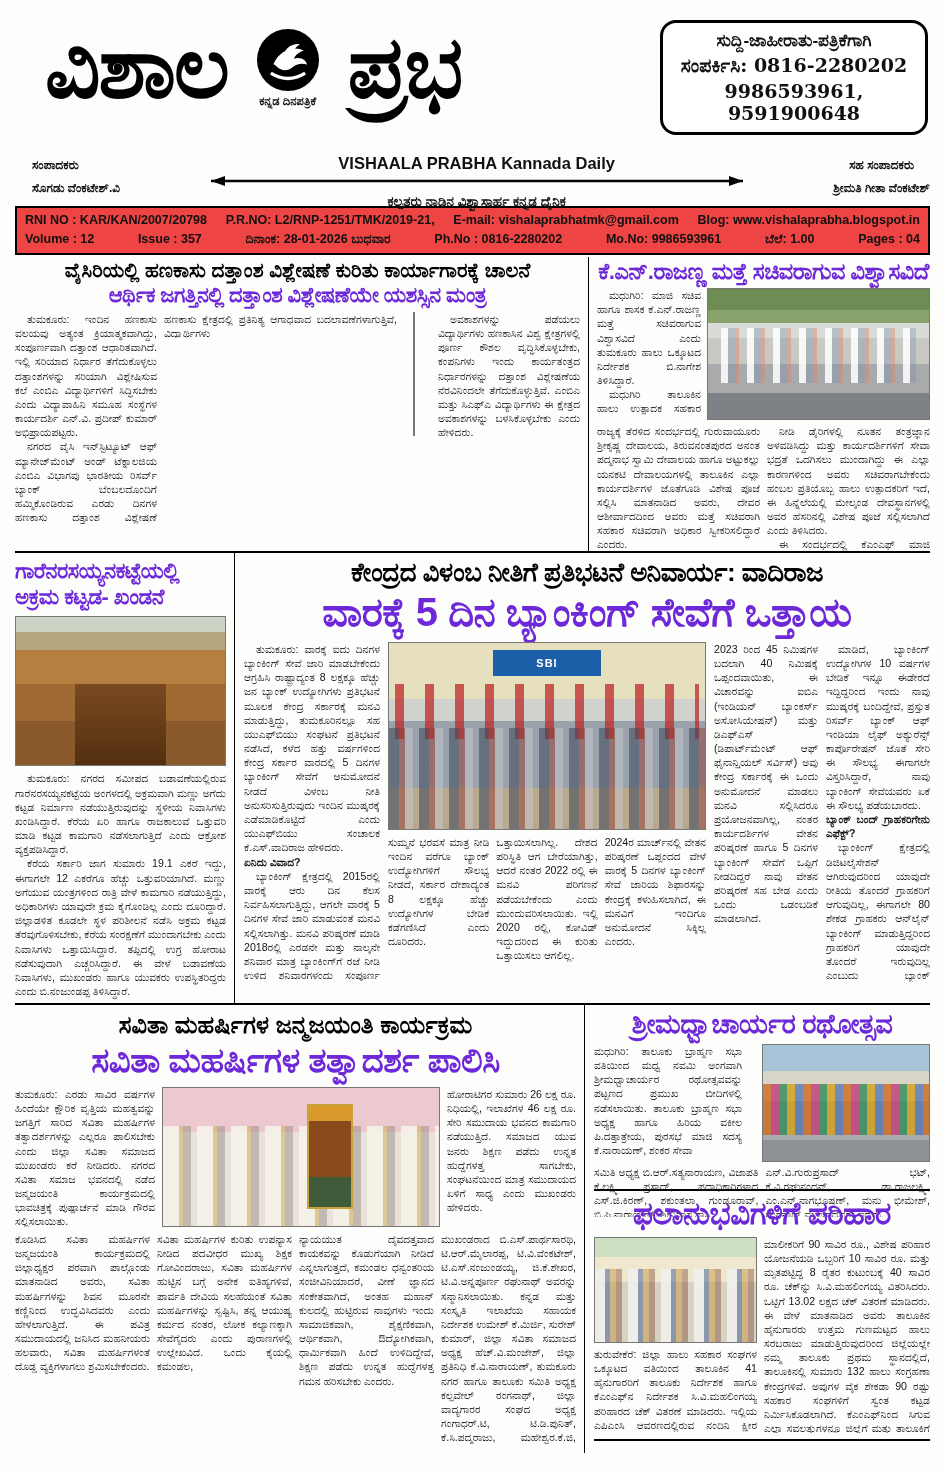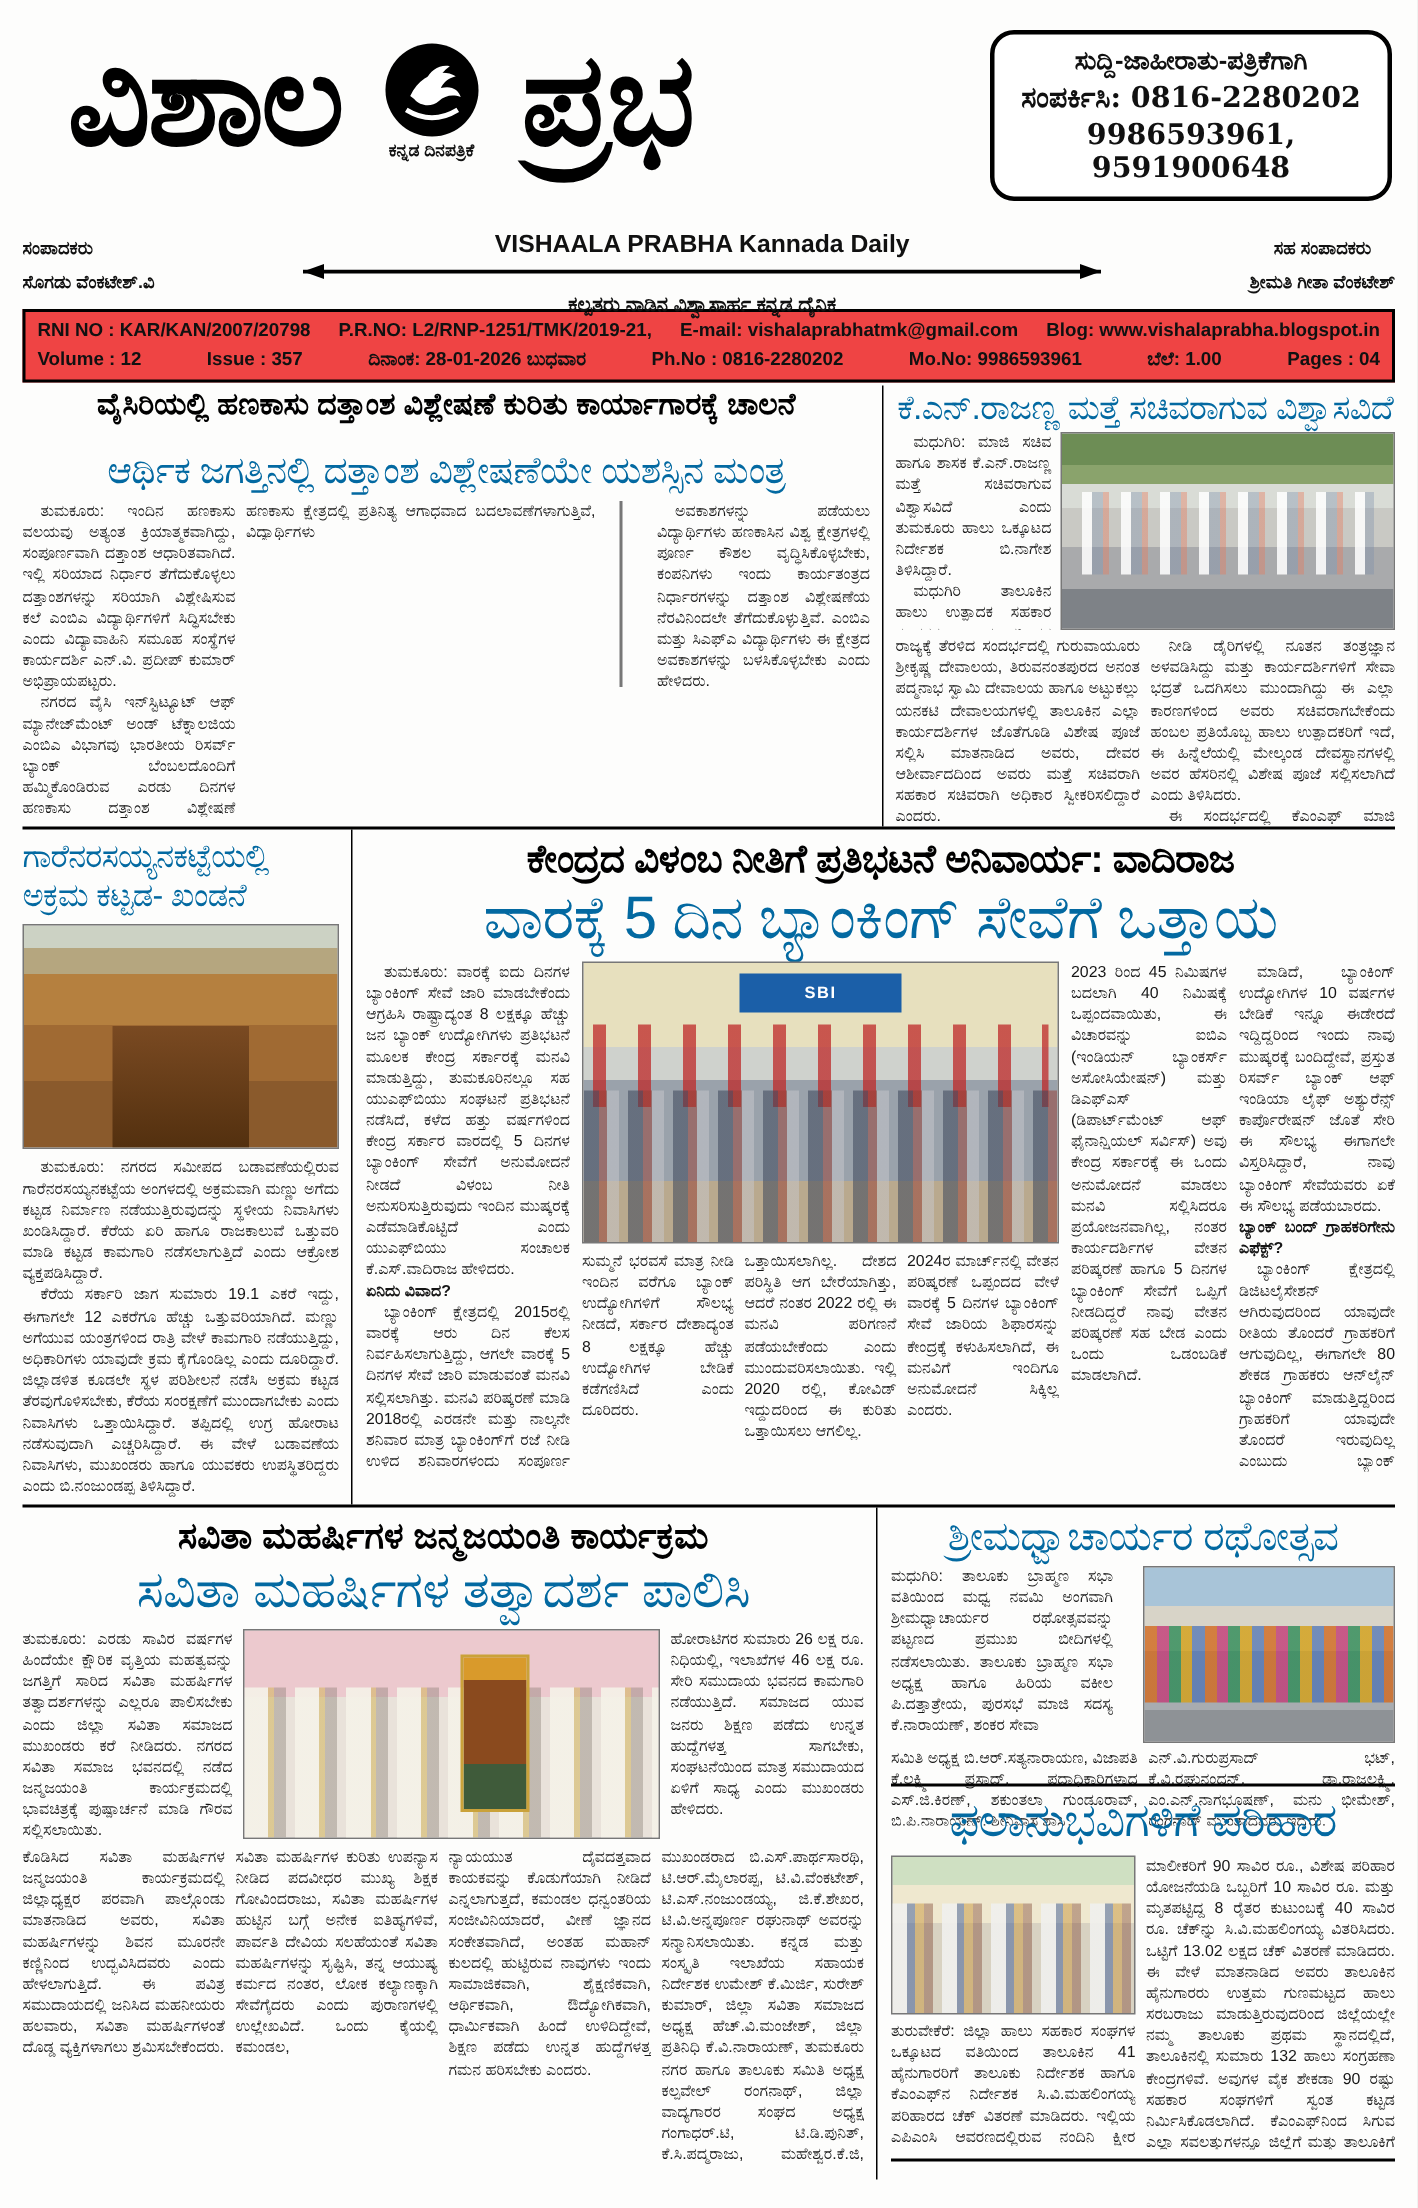--- a/index.html
+++ b/index.html
@@ -12,45 +12,45 @@
   .mast-top-row { position:relative; height:148px; }
   .title-wrap { position:absolute; left:30px; top:18px; display:flex; align-items:center; gap:14px; }
   .title-word { font-family:"DejaVu Serif", serif; font-weight:bold; font-size:86px; line-height:1.0; color:#000; letter-spacing:-2px; }
   .dove-block { width:92px; text-align:center; }
   .dove-block svg { display:block; margin:0 auto; }
   .dove-sub { font-size:11.5px; font-weight:bold; margin-top:2px; white-space:nowrap; }
   .contact-box { position:absolute; right:2px; top:14px; width:268px; border:3px solid #000; border-radius:16px; padding:8px 6px; text-align:center; background:#fff; }
   .contact-box .c1 { font-size:17px; font-weight:bold; }
   .contact-box .c2 { font-size:19px; font-weight:bold; font-family:"DejaVu Serif", serif; margin-top:3px; }
   .contact-box .c3 { font-size:19px; font-weight:bold; font-family:"DejaVu Serif", serif; margin-top:3px; }
-  .mast-bottom-row { position:absolute; left:0; right:0; top:148px; height:52px; display:flex; justify-content:space-between; }
+  .mast-bottom-row { position:absolute; left:17px; right:0; top:148px; height:52px; display:flex; justify-content:space-between; }
   .editor-blk { font-size:12px; font-weight:bold; line-height:1.9; }
   .editor-blk.right { text-align:center; }
   .mast-center { width:600px; text-align:center; }
   .mast-center .eng { font-size:16.5px; font-weight:bold; }
   .mast-center .tagline { font-size:13.5px; font-weight:bold; margin-top:3px; }
 
   
   .infobar { border:2px solid #000; padding:3px 8px; background:#ef4444; }
   .infobar .row { display:flex; justify-content:space-between; font-weight:bold; font-size:12.5px; line-height:1.55; }
 
   
   .kicker { font-weight:bold; text-align:center; color:#000; }
-  .headline { font-weight:normal; text-align:center; color:#0369a1; letter-spacing:-0.5px; }
+  .headline { font-weight:bold; text-align:center; color:#6d28d9; letter-spacing:-0.5px; }
   .bodytxt { font-size:10.6px; line-height:1.34; text-align:justify; overflow:hidden; color:#151515; }
   .bodytxt p { text-indent:12px; }
   .subhead { font-weight:bold; text-indent:0 !important; }
   .photo { border:1px solid #777; position:relative; overflow:hidden; }
   .vdiv { border-right:1.5px solid #000; }
 
   
   .section-top { display:flex; height:296px; border-bottom:2px solid #000; margin-top:2px; }
   .art-finance { width:574px; padding:2px 8px 4px 0; }
   .art-finance .kicker { font-size:20px; }
-  .art-finance .headline { font-size:25px; margin-top:18px; }
+  .art-finance .headline { font-size:21px; margin-top:1px; }
   .fin-body { display:flex; gap:7px; margin-top:5px; height:216px; }
   .fin-col { width:142px; }
   .fin-mid { flex:1; display:flex; gap:16px; }
   .ph-workshop { height:124px; background:
       linear-gradient(90deg, rgba(90,95,120,.45) 0 14px, transparent 14px 26px),
       linear-gradient(180deg,#14141c 0%,#1d1d28 45%,#2a2a38 70%,#3a3a4a 100%); }
   .ph-workshop .banner { position:absolute; left:34%; top:28%; width:46px; height:62px; background:linear-gradient(180deg,#b66fa4,#7fa7cf); opacity:.8; }
   .art-rajanna { flex:1; padding:2px 0 4px 8px; }
   .art-rajanna .headline { font-size:22.5px; line-height:1.12; }
   .raj-row1 { display:flex; gap:6px; margin-top:4px; height:132px; }

